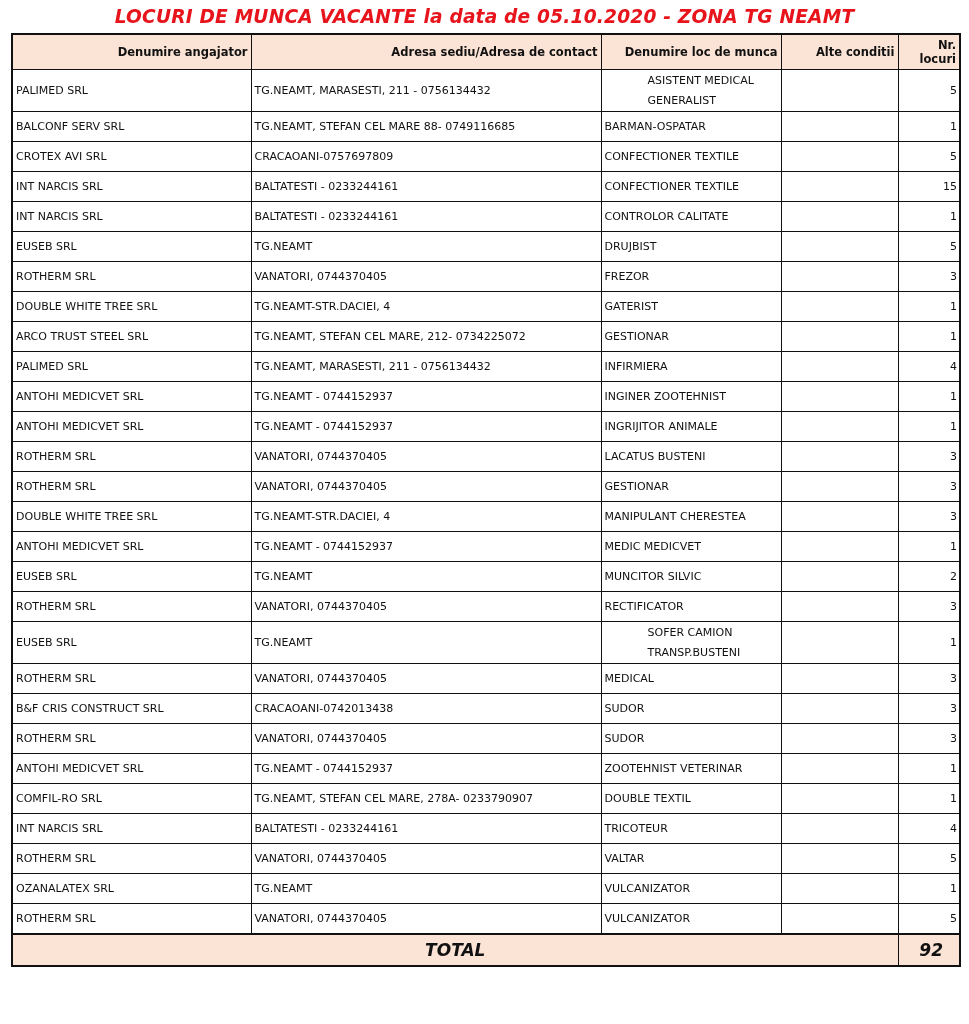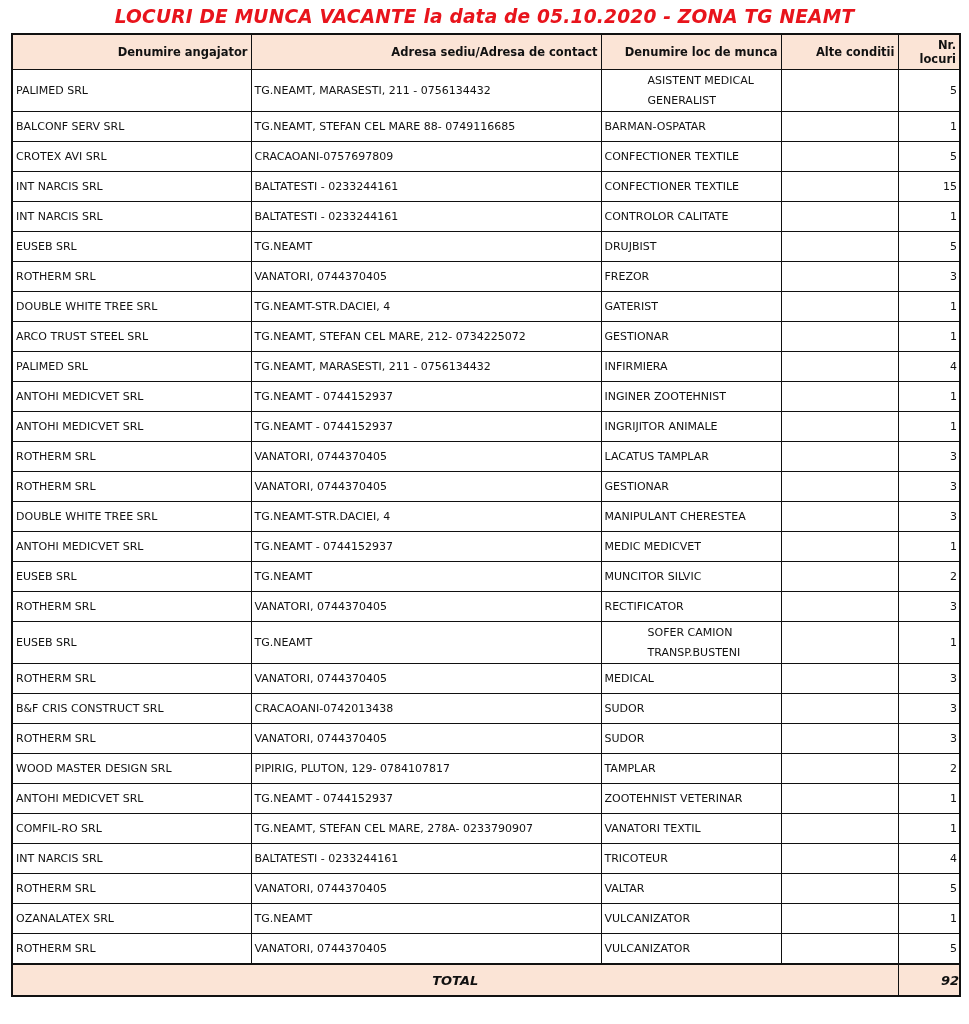--- a/index.html
+++ b/index.html
@@ -28,24 +28,24 @@
   th {
     background: #fbe4d6; font-weight: bold; text-align: right; height: 34px;
     font-size: 11.5px; color: #111;
   }
   th.nr { line-height: 14px; margin-left: 44px; }
   tbody td { height: 29px; vertical-align: middle; background: #fff; }
   td.job.wrap { white-space: normal; line-height: 20px; vertical-align: top; padding-top: 1px; padding-left: 46px; }
   td.num { text-align: right; padding-right: 2px; }
   tr.total td {
     background: #fbe4d6; font-weight: bold; font-style: italic; height: 30px;
-    font-size: 13px; border-top: 2px solid #111;
+    font-size: 17px; border-top: 2px solid #111;
   }
   tr.total td.total-label { text-align: center; }
-  tr.total td.total-value { text-align: right; padding-right: 0; }
+  tr.total td.total-value { text-align: right; padding-right: 16px; }
 </style>
 </head>
 <body>
 
 <div class="title">LOCURI DE MUNCA VACANTE la data de 05.10.2020 - ZONA TG NEAMT</div>
 
 <table class="jobs">
   <colgroup>
     <col class="c1">
       <col class="c2">
@@ -146,21 +146,21 @@
       <tr>
         <td>ANTOHI MEDICVET SRL</td>
         <td>TG.NEAMT - 0744152937</td>
         <td class="job">INGRIJITOR ANIMALE</td>
         <td></td>
         <td class="num">1</td>
       </tr>
       <tr>
         <td>ROTHERM SRL</td>
         <td>VANATORI, 0744370405</td>
-        <td class="job">LACATUS TAMPLAR</td>
+        <td class="job">LACATUS BUSTENI</td>
         <td></td>
         <td class="num">3</td>
       </tr>
       <tr>
         <td>ROTHERM SRL</td>
         <td>VANATORI, 0744370405</td>
         <td class="job">GESTIONAR</td>
         <td></td>
         <td class="num">3</td>
       </tr>
@@ -214,37 +214,30 @@
         <td class="num">3</td>
       </tr>
       <tr>
         <td>ROTHERM SRL</td>
         <td>VANATORI, 0744370405</td>
         <td class="job">SUDOR</td>
         <td></td>
         <td class="num">3</td>
       </tr>
       <tr>
-        <td>WOOD MASTER DESIGN SRL</td>
-        <td>PIPIRIG, PLUTON, 129- 0784107817</td>
-        <td class="job">TAMPLAR</td>
-        <td></td>
-        <td class="num">2</td>
-      </tr>
-      <tr>
         <td>ANTOHI MEDICVET SRL</td>
         <td>TG.NEAMT - 0744152937</td>
         <td class="job">ZOOTEHNIST VETERINAR</td>
         <td></td>
         <td class="num">1</td>
       </tr>
       <tr>
         <td>COMFIL-RO SRL</td>
         <td>TG.NEAMT, STEFAN CEL MARE, 278A- 0233790907</td>
-        <td class="job">VANATORI TEXTIL</td>
+        <td class="job">DOUBLE TEXTIL</td>
         <td></td>
         <td class="num">1</td>
       </tr>
       <tr>
         <td>INT NARCIS SRL</td>
         <td>BALTATESTI - 0233244161</td>
         <td class="job">TRICOTEUR</td>
         <td></td>
         <td class="num">4</td>
       </tr>

